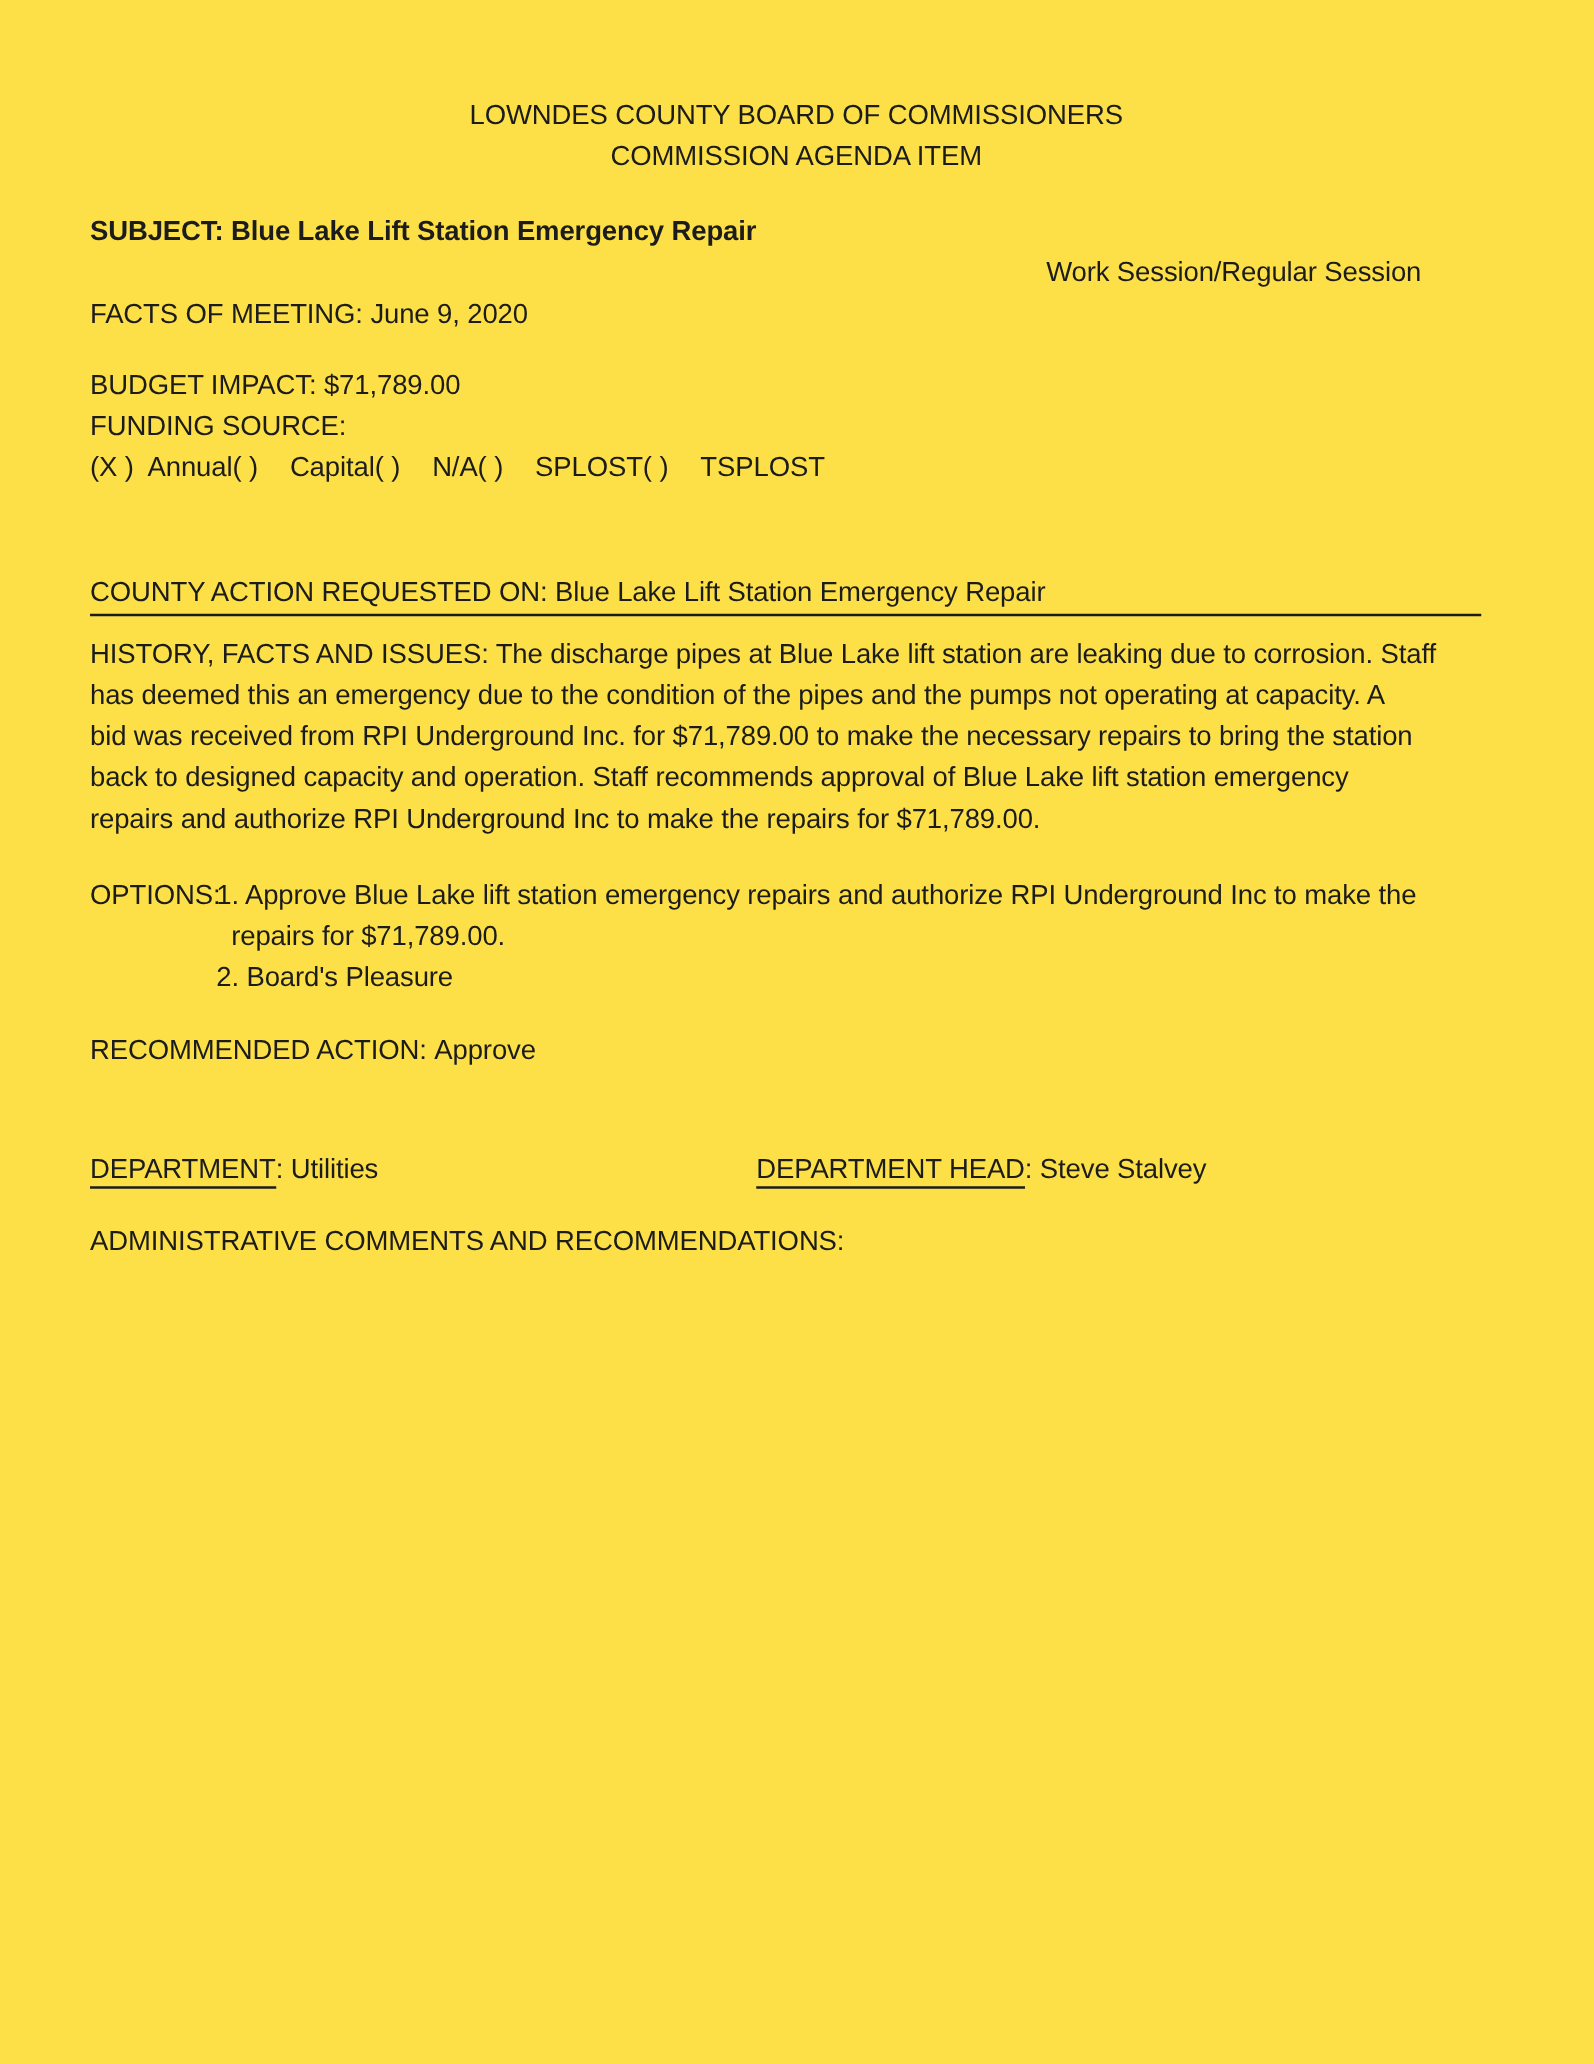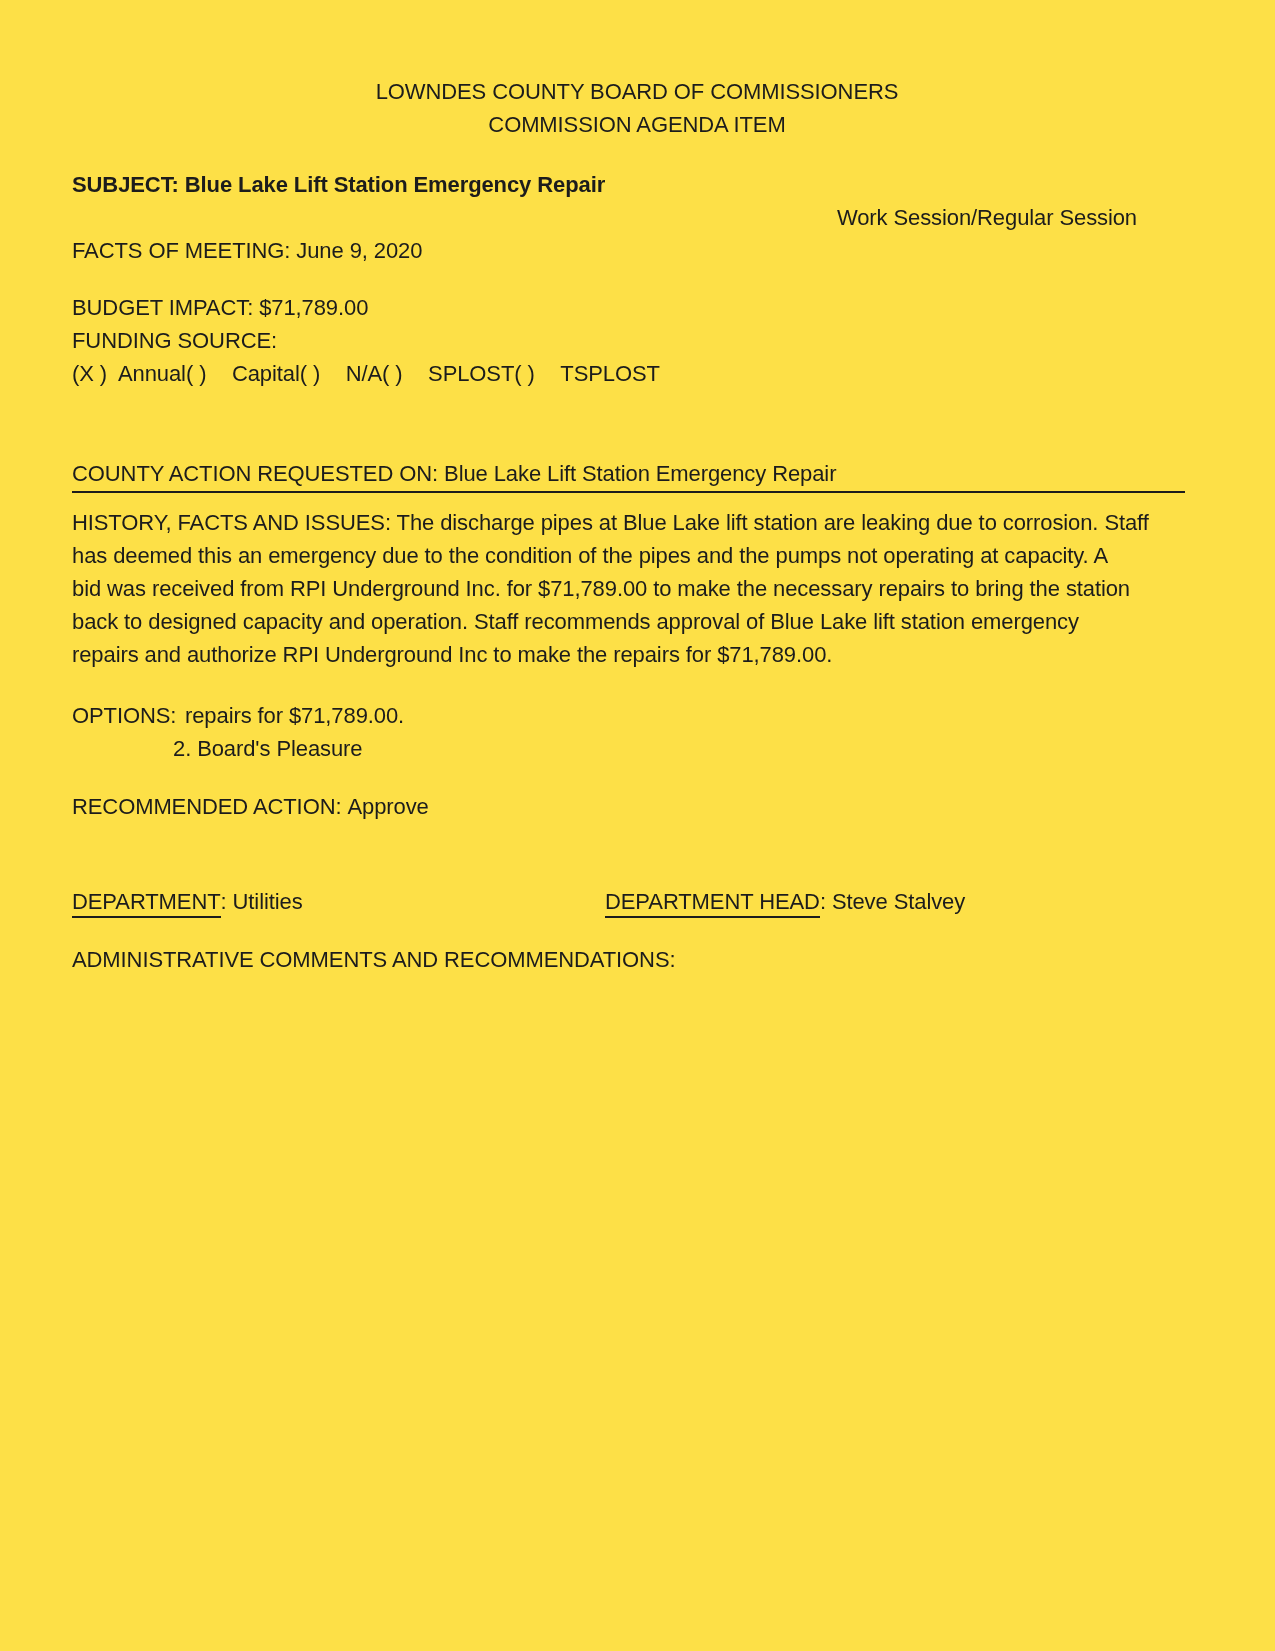--- a/index.html
+++ b/index.html
@@ -126,20 +126,21 @@
     <div class="history-line">HISTORY, FACTS AND ISSUES: The discharge pipes at Blue Lake lift station are leaking due to corrosion. Staff</div>
     <div class="history-line">has deemed this an emergency due to the condition of the pipes and the pumps not operating at capacity. A</div>
     <div class="history-line">bid was received from RPI Underground Inc. for $71,789.00 to make the necessary repairs to bring the station</div>
     <div class="history-line">back to designed capacity and operation. Staff recommends approval of Blue Lake lift station emergency</div>
     <div class="history-line">repairs and authorize RPI Underground Inc to make the repairs for $71,789.00.</div>
   </div>
 
   <div class="options-row">
     <div class="options-label">OPTIONS:</div>
     <div class="options-items">
+      <div class="opt-line">1. Approve Blue Lake lift station emergency repairs and authorize RPI Underground Inc to make the</div>
       <div class="opt-line cont">repairs for $71,789.00.</div>
       <div class="opt-line">2. Board's Pleasure</div>
     </div>
   </div>
 
   <div class="recommended-line">
     <span class="lbl">RECOMMENDED ACTION:</span><span>Approve</span>
   </div>
 
   <div class="dept-row">

